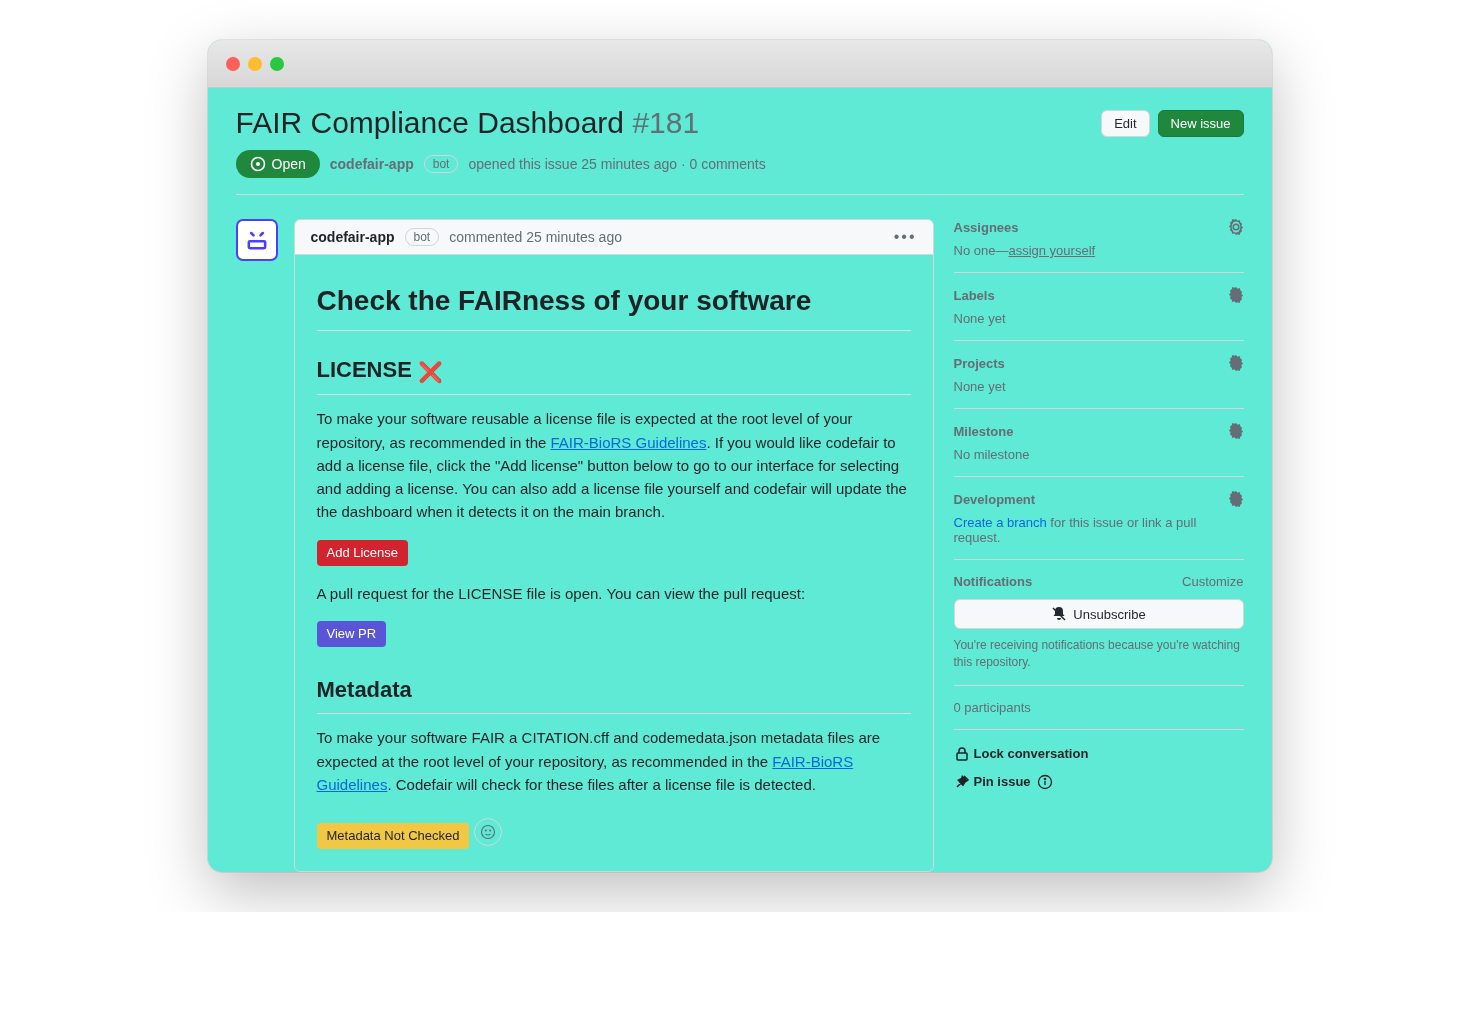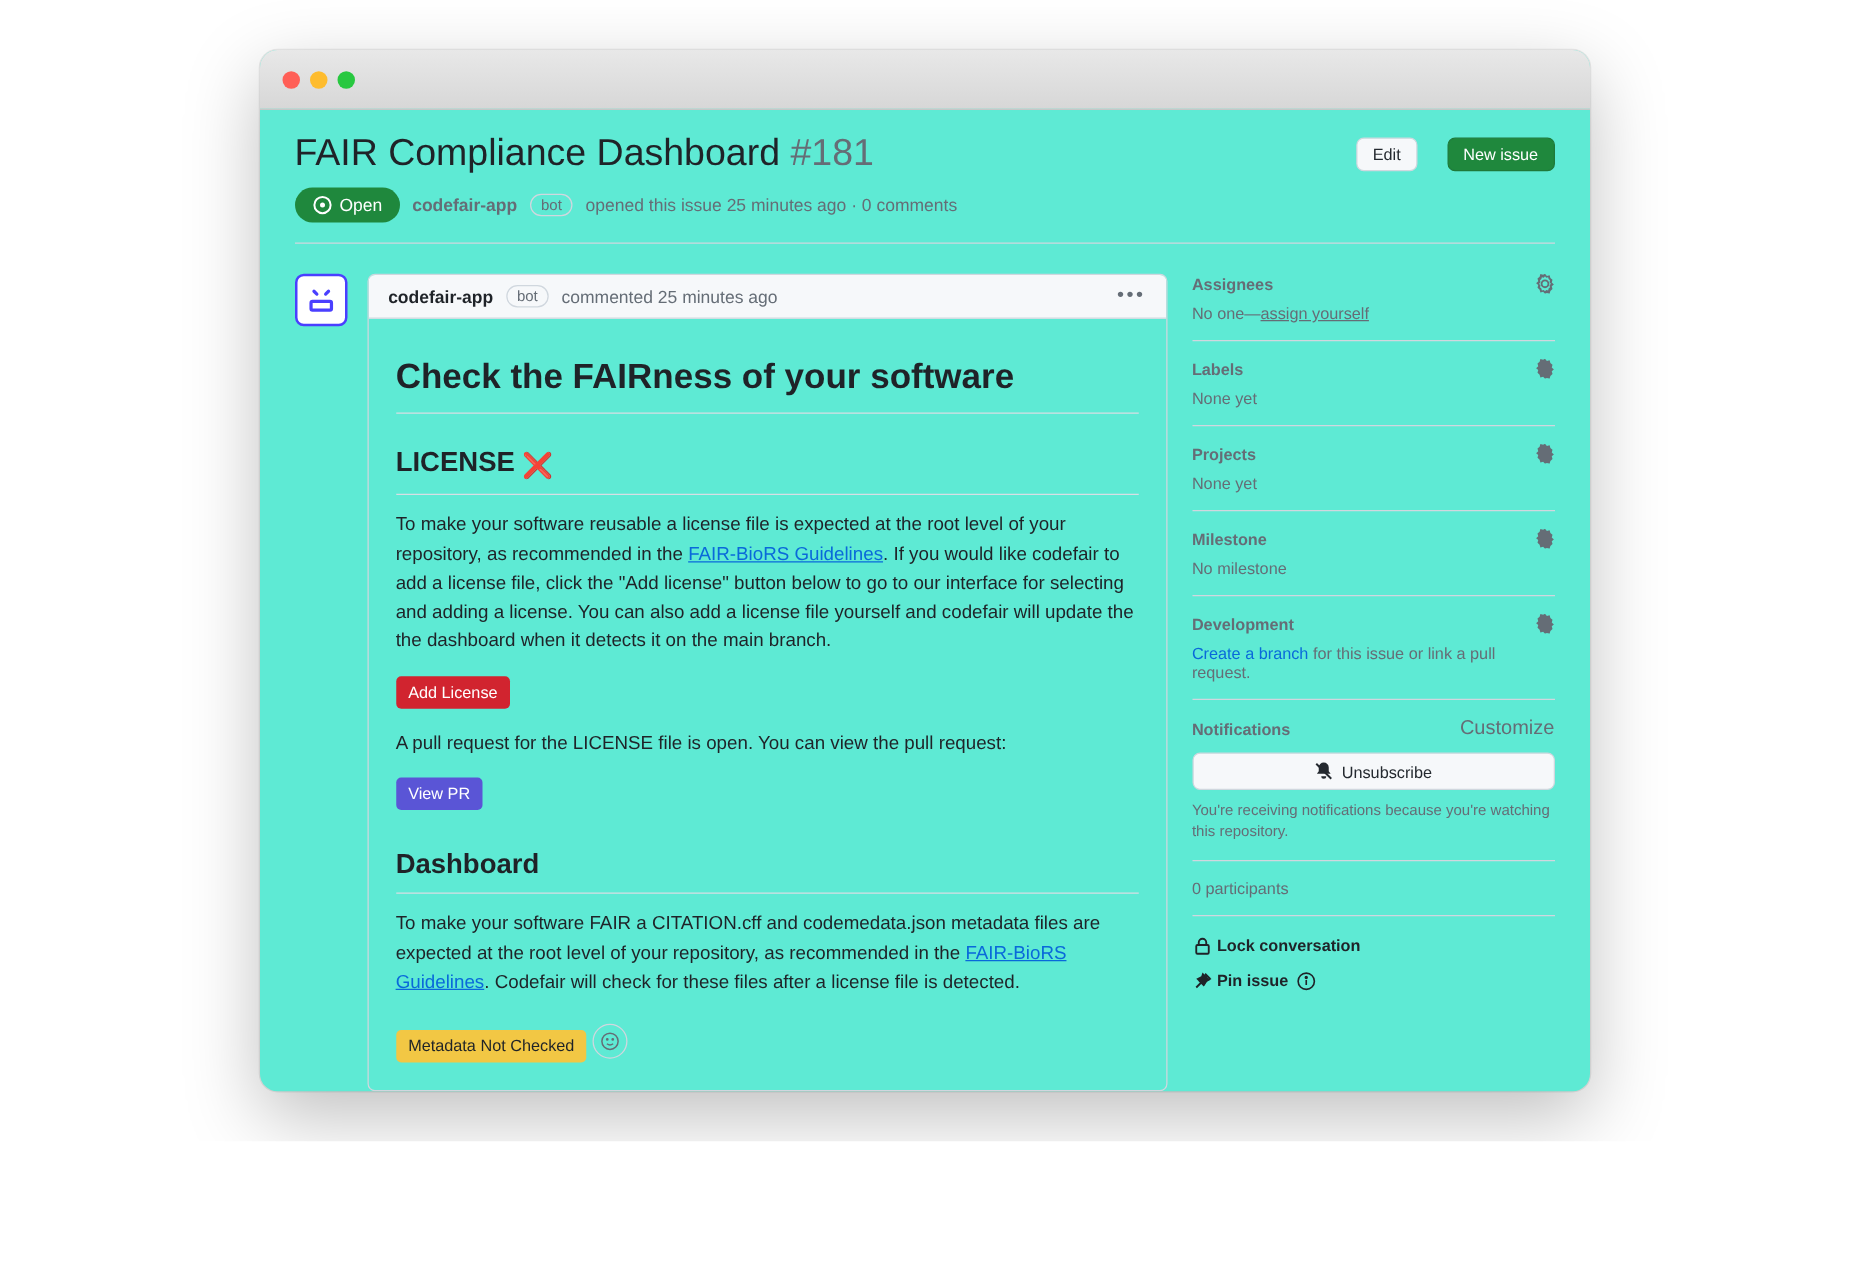--- a/index.html
+++ b/index.html
@@ -33,21 +33,21 @@
   .dot.green { background: #28c840; }
   .content { padding: 18px 28px 0 28px; }
   .issue-header {
     display: flex;
     justify-content: space-between;
     align-items: flex-start;
     gap: 12px;
   }
   .issue-title { font-size: 30px; font-weight: 400; color: #1f2328; }
   .issue-title .num { color: #656d76; font-weight: 300; }
-  .header-buttons { display: flex; gap: 24px; margin-top: 4px; }
+  .header-buttons { display: flex; gap: 8px; margin-top: 4px; }
   .btn {
     font-size: 13px; padding: 5px 12px; border-radius: 6px;
     border: 1px solid #d0d7de; background: #f6f8fa; cursor: pointer; color: #24292f;
   }
   .btn-primary { background: #1f883d; border-color: #1f793a; color: #fff; }
   .meta-row {
     display: flex; align-items: center; gap: 10px; margin-top: 10px;
     padding-bottom: 16px; border-bottom: 1px solid #d0d7de;
     font-size: 14px; color: #656d76;
   }
@@ -104,21 +104,21 @@
   .side-sec { border-bottom: 1px solid #d0d7de; padding: 14px 0; }
   .side-sec:first-child { padding-top: 0; }
   .side-head {
     display: flex; justify-content: space-between; align-items: center;
     font-weight: 600; color: #656d76; margin-bottom: 8px; font-size: 13px;
   }
   .gear { width: 16px; height: 16px; color: #656d76; cursor: pointer; }
   .side-sec a { color: #0969da; text-decoration: none; }
   .assign-self { color: #656d76; text-decoration: underline; cursor: pointer; }
   .notif-row { display: flex; justify-content: space-between; align-items: center; font-weight: 600; margin-bottom: 10px; }
-  .customize { font-weight: 400; font-size: 16px; color: #656d76; cursor: pointer; }
+  .customize { font-weight: 400; font-size: 13px; color: #656d76; cursor: pointer; }
   .unsub-btn {
     width: 100%; padding: 6px; background: #f6f8fa; border: 1px solid #d0d7de;
     border-radius: 6px; font-size: 13px; display: flex; align-items: center;
     justify-content: center; gap: 6px; cursor: pointer; color: #24292f;
   }
   .unsub-btn svg { width: 16px; height: 16px; }
   .notif-desc { font-size: 12px; color: #656d76; margin-top: 8px; line-height: 1.4; }
   .action-list { padding: 10px 0; }
   .action-item {
     display: flex; align-items: center; gap: 4px; padding: 6px 0;
@@ -182,21 +182,21 @@
           </div>
           <div class="comment-body">
             <h1>Check the FAIRness of your software</h1>
             <h2><span>LICENSE </span><span class="emoji-x">❌</span></h2>
             <p>
               <span>To make your software reusable a license file is expected at the root level of your repository, as recommended in the </span><a href="#">FAIR-BioRS Guidelines</a><span>. If you would like codefair to add a license file, click the "Add license" button below to go to our interface for selecting and adding a license. You can also add a license file yourself and codefair will update the the dashboard when it detects it on the main branch.</span>
             </p>
             <span class="badge-btn badge-red">Add License</span>
             <p>A pull request for the LICENSE file is open. You can view the pull request:</p>
             <span class="badge-btn badge-purple">View PR</span>
-            <h2>Dashboard</h2>
+            <h2>Metadata</h2>
             <p>
               <span>To make your software FAIR a CITATION.cff and codemedata.json metadata files are expected at the root level of your repository, as recommended in the </span><a href="#">FAIR-BioRS Guidelines</a><span>. Codefair will check for these files after a license file is detected.</span>
             </p>
             <span class="badge-btn badge-yellow">Metadata Not Checked</span>
             <div class="react">
               <svg viewBox="0 0 16 16" fill="none" stroke="currentColor" stroke-width="1.2">
                   <circle cx="8" cy="8" r="6.5"></circle>
                   <circle cx="5.8" cy="6.5" r="0.5" fill="currentColor"></circle>
                   <circle cx="10.2" cy="6.5" r="0.5" fill="currentColor"></circle>
                   <path d="M5.5 10 Q8 12 10.5 10"></path>

